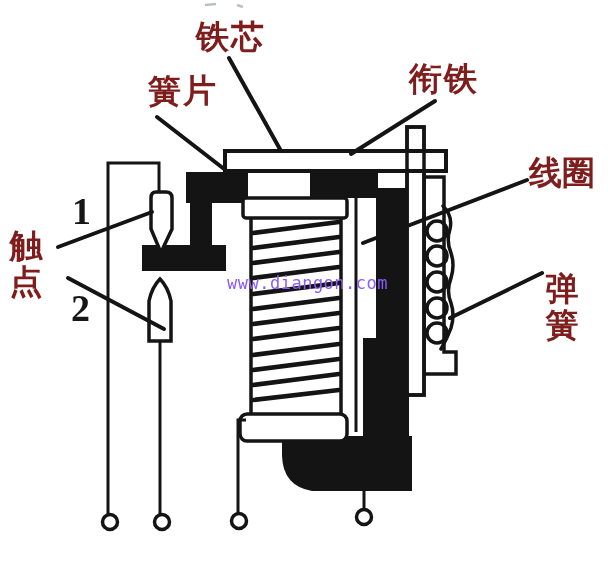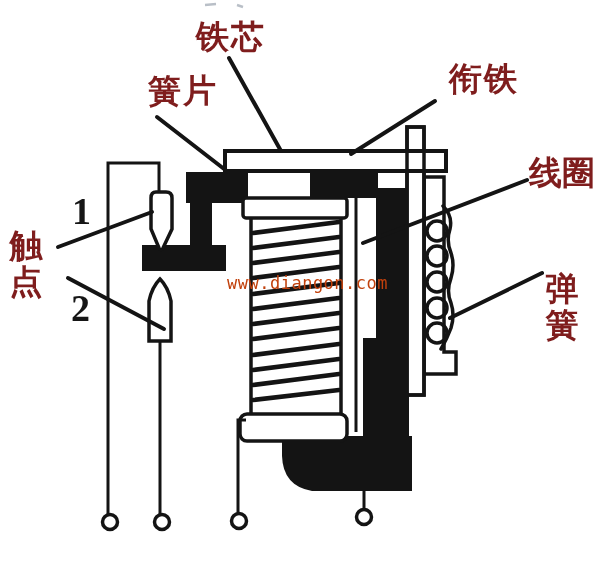--- a/index.html
+++ b/index.html
@@ -13,21 +13,21 @@
     letter-spacing:2px;line-height:1.05;white-space:nowrap;
     font-family:"DejaVu Serif","Liberation Serif",serif;
   }
   .lbl.vert{width:36px;line-height:36px;white-space:normal;word-break:break-all;
     text-align:center;letter-spacing:0;}
   .num{
     position:absolute;color:#161616;font-weight:700;font-size:38px;line-height:1;
     font-family:"Liberation Serif","DejaVu Serif",serif;
   }
   .watermark{
-    position:absolute;left:227px;top:273px;color:#c2410c;font-size:17px;
+    position:absolute;left:227px;top:273px;color:#8b5cf6;font-size:17px;
     letter-spacing:0.5px;font-family:"DejaVu Sans Mono","Liberation Mono",monospace;
   }
 </style>
 </head>
 <body>
 
 <div class="stage">
 
   <svg width="608" height="567" viewBox="0 0 608 567">
     <g fill="none" stroke="#141414" stroke-width="3.5">
@@ -99,21 +99,21 @@
         <path d="M58,247 L152,212"></path>
         <path d="M68,278 L164,329"></path>
       </g>
     </g>
   </svg>
 
   <div class="lbl" style="left:196px;top:20px;">铁芯</div>
 
   <div class="lbl" style="left:112px;top:74px;margin-left:36px;">簧片</div>
 
-  <div class="lbl" style="left:409px;top:62px;margin-left:40px;">衔铁</div>
+  <div class="lbl" style="left:409px;top:62px;">衔铁</div>
 
   <div class="lbl" style="left:529px;top:156px;letter-spacing:0;text-align:right;">线圈</div>
 
   <div class="lbl vert" style="left:8px;top:228px;">触点</div>
 
   <div class="lbl vert" style="left:544px;top:231px;margin-top:40px;">弹簧</div>
 
   <div class="num" style="left:72px;top:192px;">1</div>
 
   <div class="num" style="left:71px;top:289px;">2</div>

